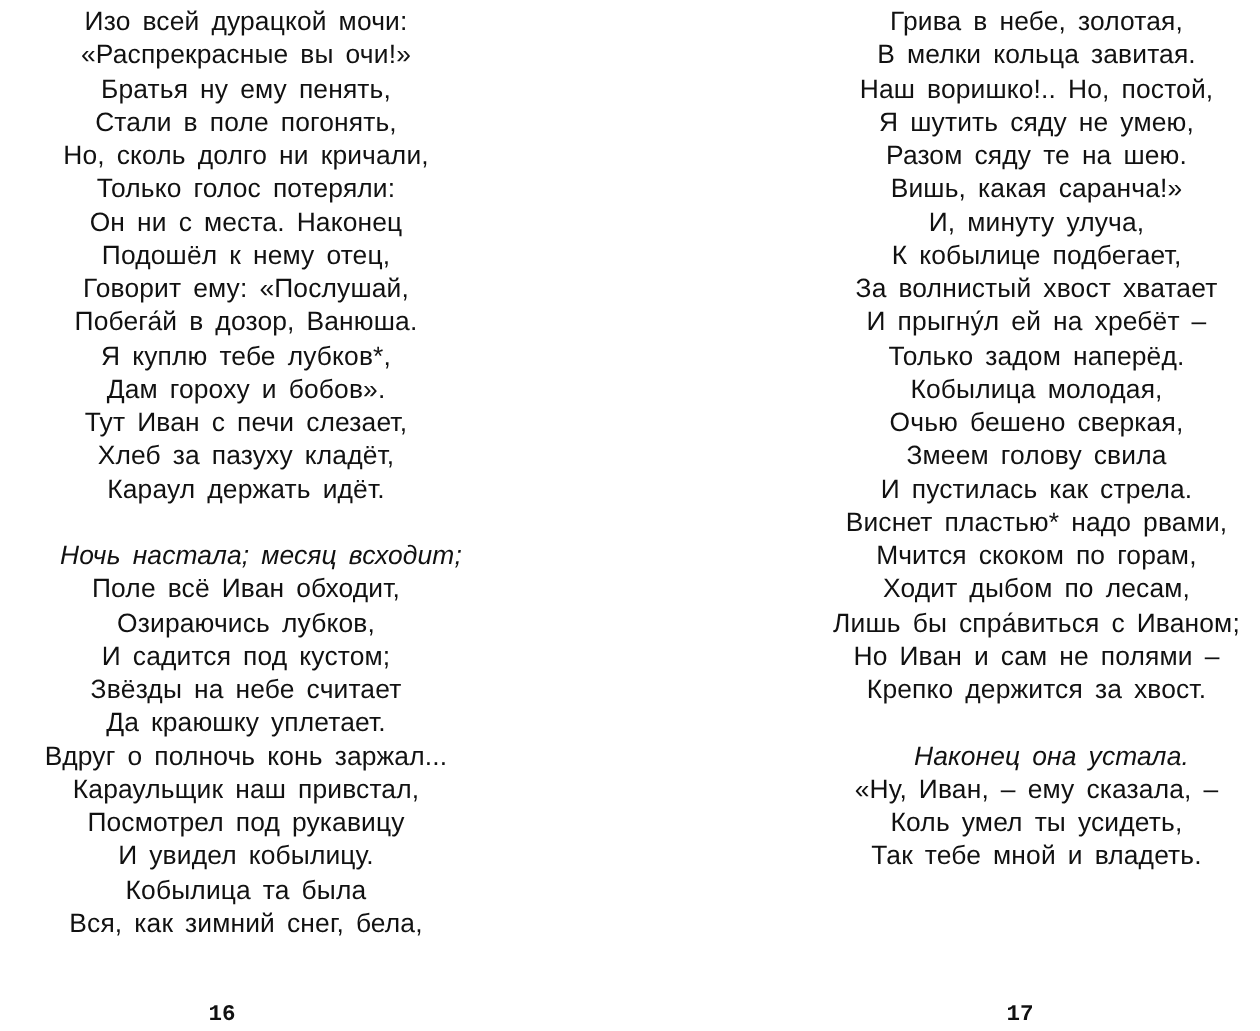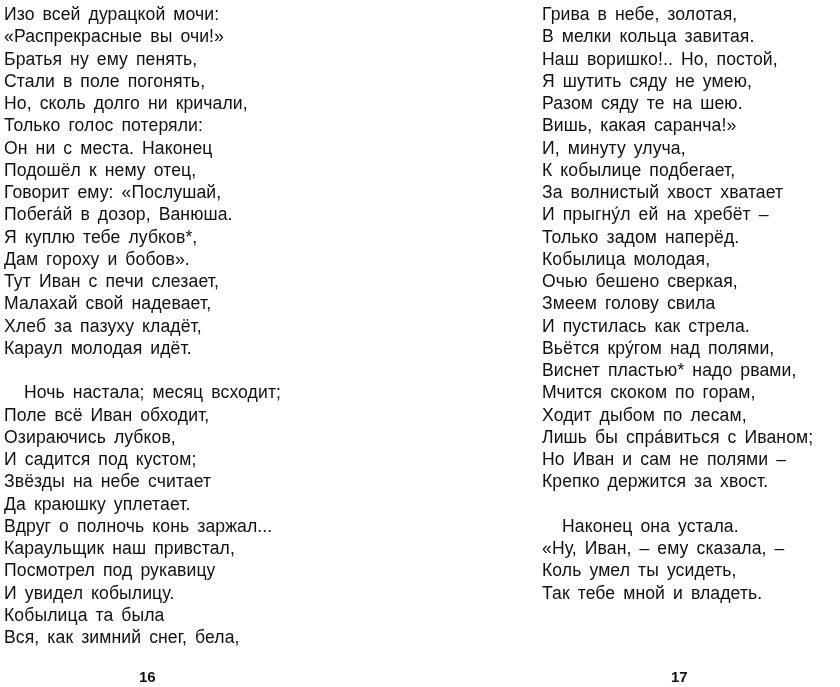--- a/index.html
+++ b/index.html
@@ -5,27 +5,27 @@
     html, body { margin: 0; padding: 0; background: #ffffff; }
     body {
       width: 840px; height: 687px; position: relative; overflow: hidden;
       font-family: "Liberation Sans", sans-serif; color: #111111;
     }
     .page { position: absolute; top: 3px; }
     .page.left { left: 4px; width: 320px; }
     .page.right { left: 542px; width: 298px; }
     .line {
       font-size: 17.6px; line-height: 22.25px; height: 22.25px;
-      white-space: pre; word-spacing: 3px; letter-spacing: 0.1px;
+      white-space: pre; word-spacing: 3px; letter-spacing: 0.1px; text-align: center;
     }
-    .line.indent { padding-left: 20px; }
+    .line.indent { padding-left: 20px; font-style: italic; }
     .gap { height: 22.25px; }
     .pagenum {
       position: absolute; top: 668px;
-      font-family: Liberation Sans, sans-serif; font-weight: bold; font-size: 15px;
+      font-family: Liberation Mono, monospace; font-weight: bold; font-size: 15px;
     }
     .pagenum.left { left: 139px; }
     .pagenum.right { left: 671px; }
   </style>
 </head>
 <body>
 
 <div class="page left" id="left-page">
     <div class="line">Изо всей дурацкой мочи:</div>
     <div class="line">«Распрекрасные вы очи!»</div>
@@ -33,23 +33,22 @@
     <div class="line">Стали в поле погонять,</div>
     <div class="line">Но, сколь долго ни кричали,</div>
     <div class="line">Только голос потеряли:</div>
     <div class="line">Он ни с места. Наконец</div>
     <div class="line">Подошёл к нему отец,</div>
     <div class="line">Говорит ему: «Послушай,</div>
     <div class="line">Побега́й в дозор, Ванюша.</div>
     <div class="line">Я куплю тебе лубков*,</div>
     <div class="line">Дам гороху и бобов».</div>
     <div class="line">Тут Иван с печи слезает,</div>
-    <div class="line">Малахай свой надевает,</div>
     <div class="line">Хлеб за пазуху кладёт,</div>
-    <div class="line">Караул молодая идёт.</div>
+    <div class="line">Караул держать идёт.</div>
     <div class="gap"></div>
     <div class="line indent">Ночь настала; месяц всходит;</div>
     <div class="line">Поле всё Иван обходит,</div>
     <div class="line">Озираючись лубков,</div>
     <div class="line">И садится под кустом;</div>
     <div class="line">Звёзды на небе считает</div>
     <div class="line">Да краюшку уплетает.</div>
     <div class="line">Вдруг о полночь конь заржал...</div>
     <div class="line">Караульщик наш привстал,</div>
     <div class="line">Посмотрел под рукавицу</div>
@@ -66,21 +65,20 @@
     <div class="line">Вишь, какая саранча!»</div>
     <div class="line">И, минуту улуча,</div>
     <div class="line">К кобылице подбегает,</div>
     <div class="line">За волнистый хвост хватает</div>
     <div class="line">И прыгну́л ей на хребёт –</div>
     <div class="line">Только задом наперёд.</div>
     <div class="line">Кобылица молодая,</div>
     <div class="line">Очью бешено сверкая,</div>
     <div class="line">Змеем голову свила</div>
     <div class="line">И пустилась как стрела.</div>
-    <div class="line">Вьётся кру́гом над полями,</div>
     <div class="line">Виснет пластью* надо рвами,</div>
     <div class="line">Мчится скоком по горам,</div>
     <div class="line">Ходит дыбом по лесам,</div>
     <div class="line">Лишь бы спра́виться с Иваном;</div>
     <div class="line">Но Иван и сам не полями –</div>
     <div class="line">Крепко держится за хвост.</div>
     <div class="gap"></div>
     <div class="line indent">Наконец она устала.</div>
     <div class="line">«Ну, Иван, – ему сказала, –</div>
     <div class="line">Коль умел ты усидеть,</div>

